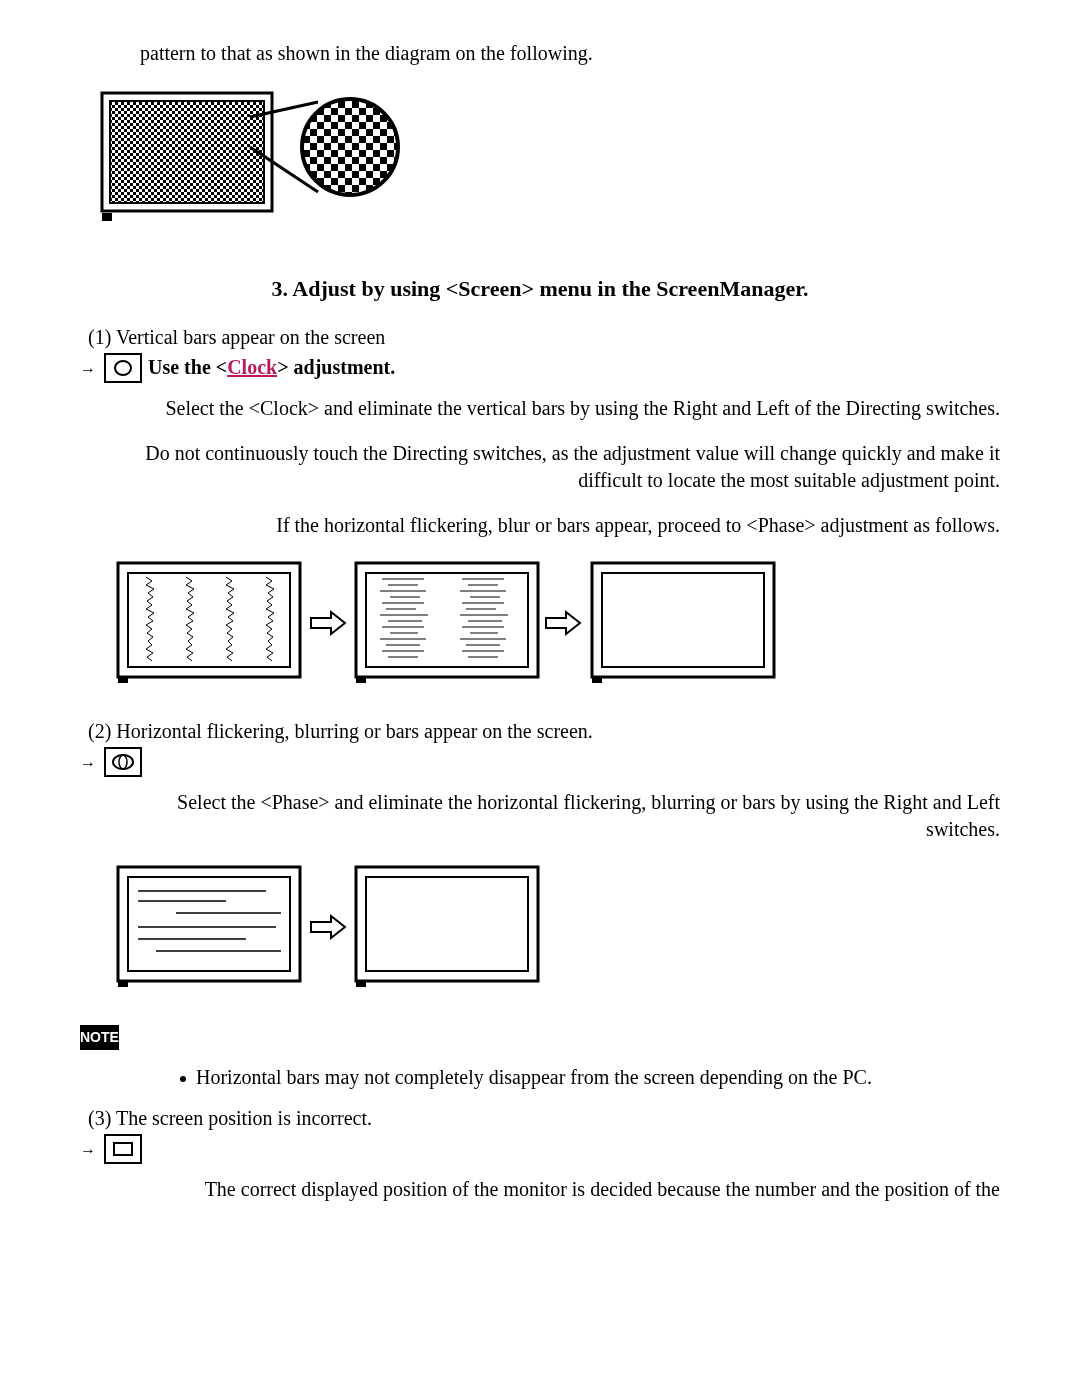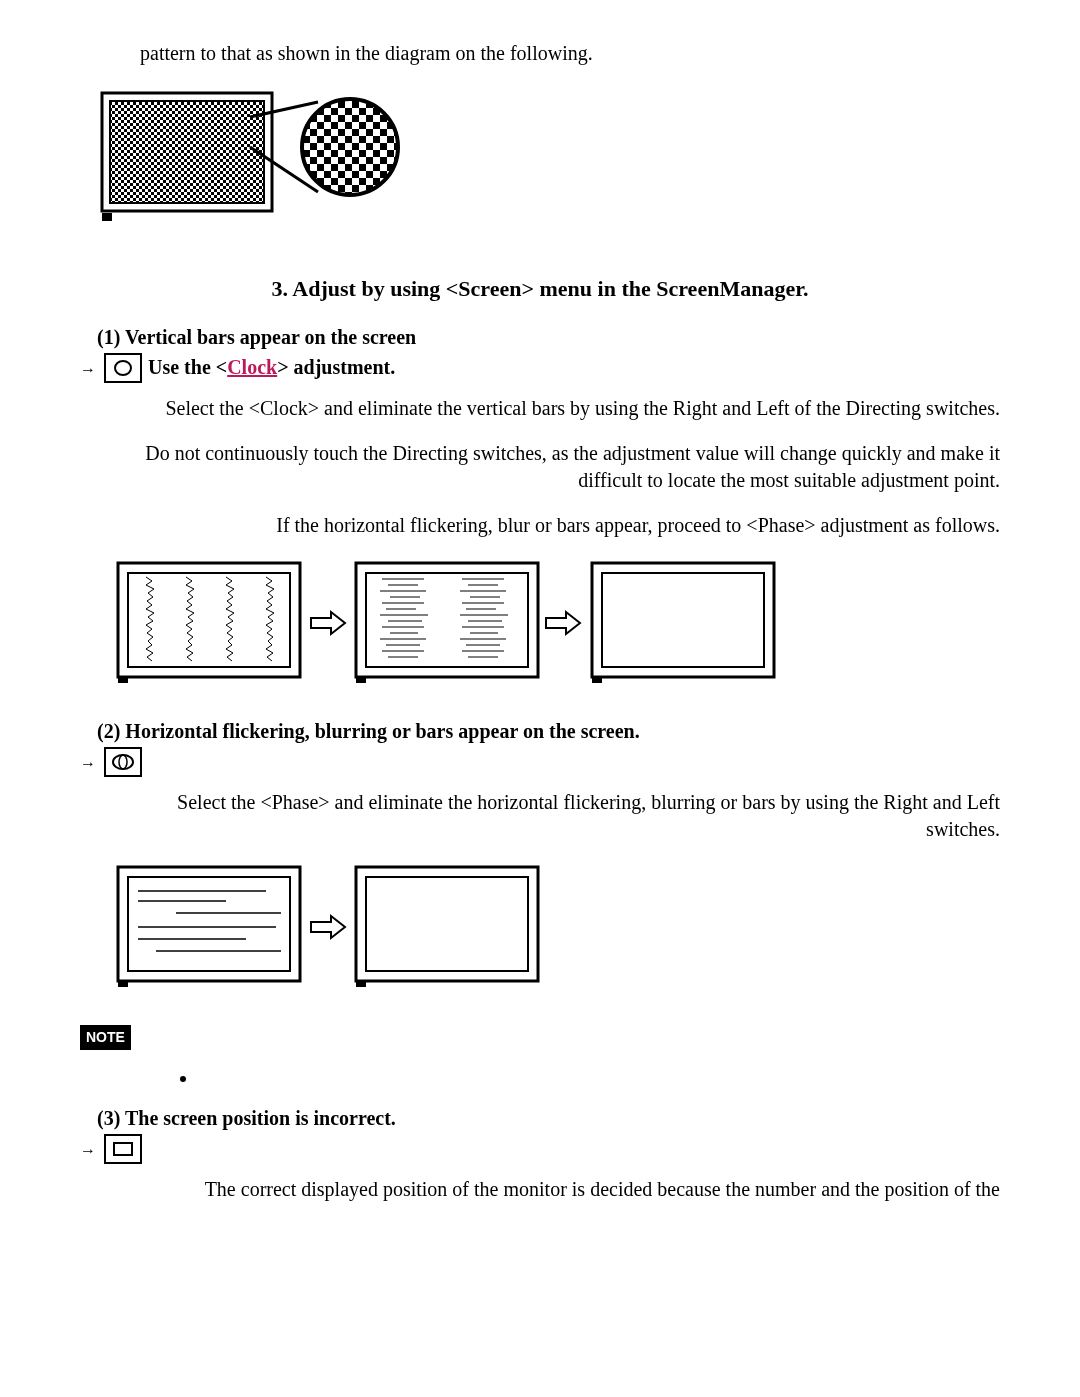--- a/index.html
+++ b/index.html
@@ -20,22 +20,22 @@
   .diagram-checker {
     margin: 20px 0 40px 20px;
   }
   .h3 {
     font-weight: bold;
     font-size: 22px;
     margin: 24px 0 20px 0;
     text-align: center;
   }
   .sub-h {
-    font-weight: bold;
-    margin: 14px 0 2px 17px;
+    font-weight: normal;
+    margin: 14px 0 2px 8px;
   }
   .arrow-line {
     font-weight: bold;
     margin: 0 0 12px 0;
     display: flex;
     align-items: center;
     gap: 6px;
     flex-wrap: wrap;
   }
   .arrow-sym {
@@ -65,21 +65,21 @@
   .diagram-row {
     margin: 18px 0 24px 36px;
   }
   .note-badge {
     display: inline-block;
     background: #000;
     color: #fff;
     font-family: Arial, Helvetica, sans-serif;
     font-weight: bold;
     font-size: 14px;
-    padding: 3px 6px;
+    padding: 3px 0;
     margin-bottom: 8px;
   }
   .bullet-row {
     margin: 6px 0 14px 100px;
   }
   .bullet-dot {
     display: inline-block;
     width: 6px;
     height: 6px;
     background: #000;
@@ -259,21 +259,21 @@
       <rect x="12" y="16" width="162" height="94" fill="#fff" stroke="#000" stroke-width="2"></rect>
       <rect x="2" y="120" width="10" height="6" fill="#000"></rect>
     </g>
   </svg>
 </div>
 
 <div>
   <span class="note-badge">NOTE</span>
 </div>
 <div class="bullet-row">
-  <span class="bullet-dot"></span>
+  <span class="bullet-dot"></span><span>Horizontal bars may not completely disappear from the screen depending on the PC.</span>
 </div>
 
 <div class="sub-h">(3) The screen position is incorrect.</div>
 <div class="arrow-line">
   <span class="arrow-sym">→</span>
   <span class="icon-box">
     <svg width="22" height="16" viewBox="0 0 22 16">
       <rect x="2" y="2" width="18" height="12" fill="none" stroke="#000" stroke-width="2"></rect>
     </svg>
   </span>

